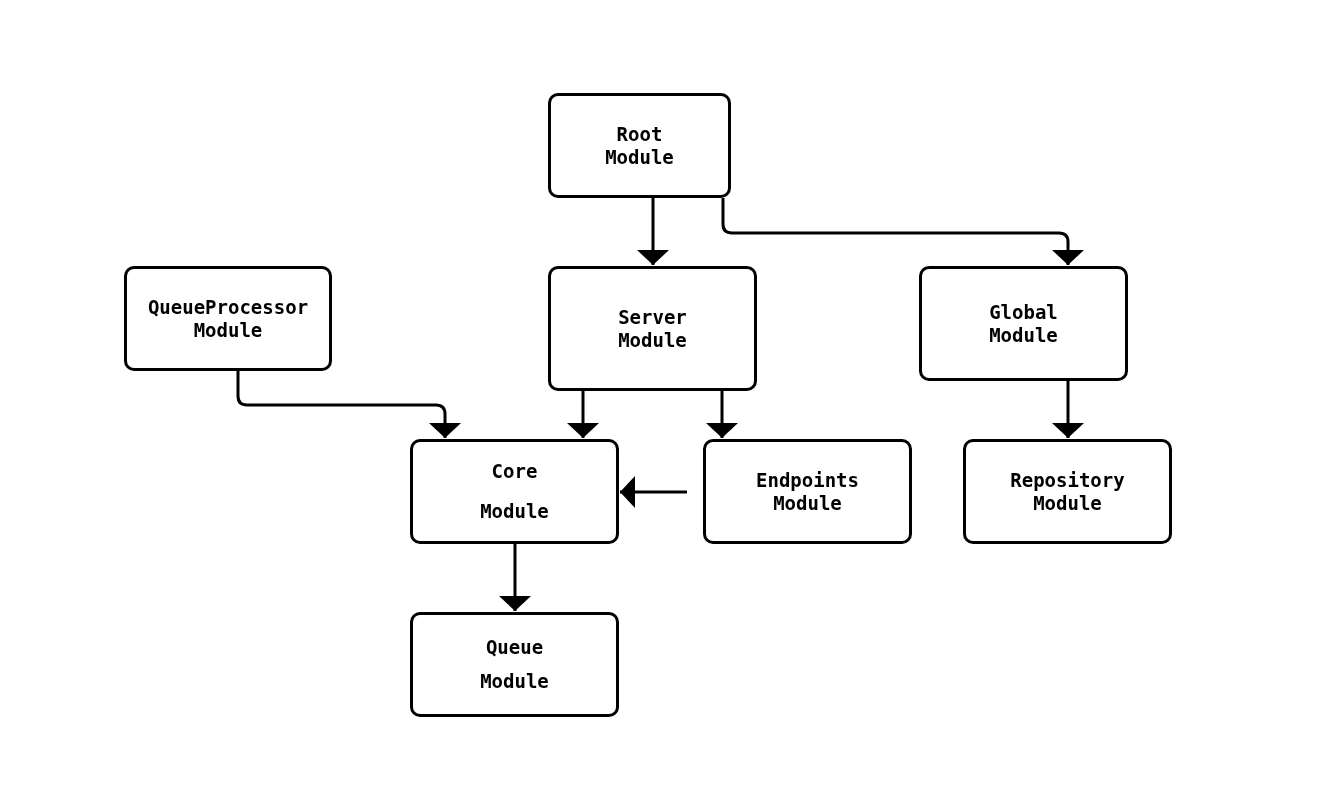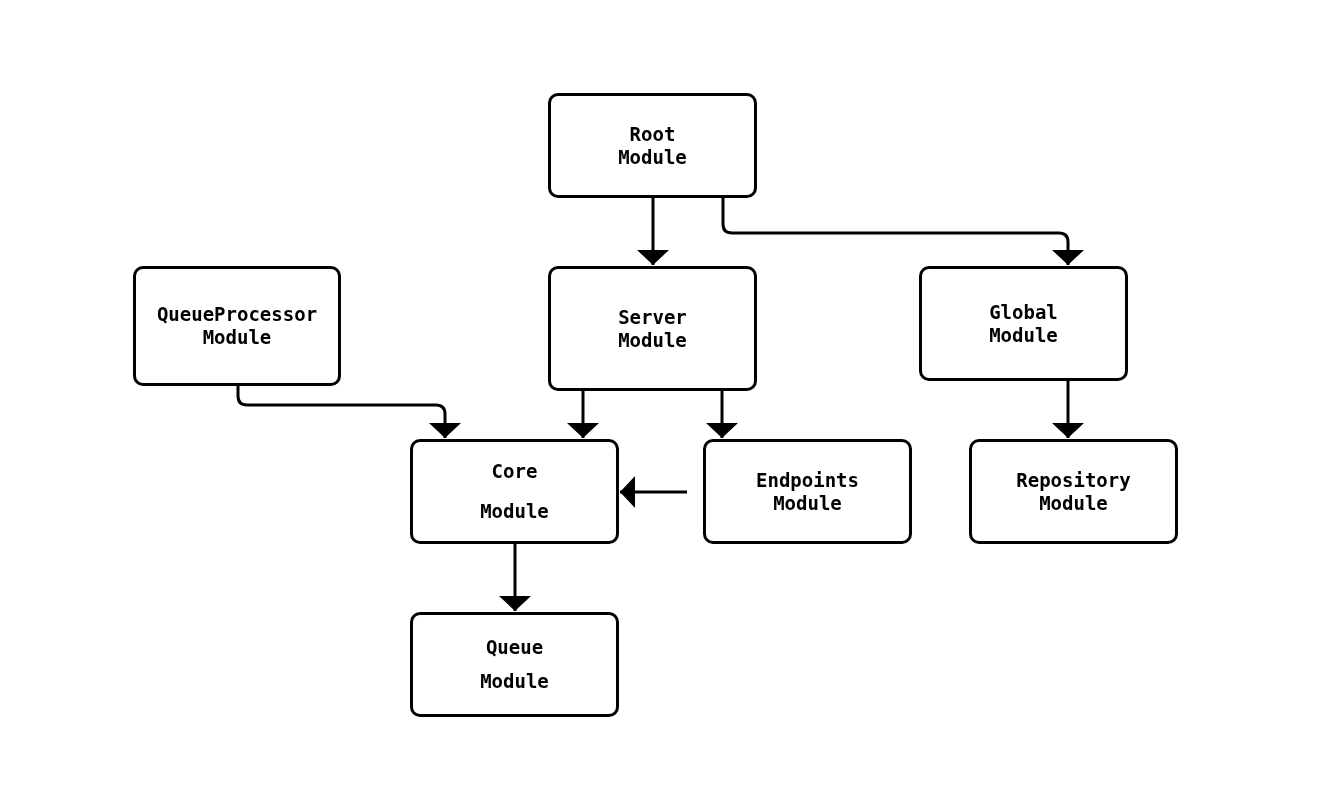--- a/index.html
+++ b/index.html
@@ -58,26 +58,26 @@
       <path d="M722 371 L722 438" fill="none" stroke="#000000" stroke-width="3"></path>
       <polygon points="722,438 706,423 738,423" fill="#000000"></polygon>
       <path d="M687 492 L620 492" fill="none" stroke="#000000" stroke-width="3"></path>
       <polygon points="620,492 635,476 635,508" fill="#000000"></polygon>
       <path d="M1068 371 L1068 438" fill="none" stroke="#000000" stroke-width="3"></path>
       <polygon points="1068,438 1052,423 1084,423" fill="#000000"></polygon>
       <path d="M515 544 L515 611" fill="none" stroke="#000000" stroke-width="3"></path>
       <polygon points="515,611 499,596 531,596" fill="#000000"></polygon>
     </svg>
 
-  <div class="node" id="node-root" style="left: 548px; top: 93px; width: 209px; height: 105px; align-items: center;">
+  <div class="node" id="node-root" style="left: 548px; top: 93px; width: 183px; height: 105px; align-items: center;">
     <span>Root</span>
     <span>Module</span>
   </div>
 
-  <div class="node" id="node-queueprocessor" style="left: 133px; top: 266px; width: 208px; height: 120px;">
+  <div class="node" id="node-queueprocessor" style="left: 124px; top: 266px; width: 208px; height: 105px;">
     <span>QueueProcessor</span>
     <span>Module</span>
   </div>
 
   <div class="node" id="node-server" style="left: 548px; top: 266px; width: 209px; height: 125px;">
     <span>Server</span>
     <span>Module</span>
   </div>
 
   <div class="node" id="node-global" style="left: 919px; top: 266px; width: 209px; height: 115px;">
@@ -88,21 +88,21 @@
   <div class="node" id="node-core" style="left: 410px; top: 439px; width: 209px; height: 105px; gap: 17px;">
     <span>Core</span>
     <span>Module</span>
   </div>
 
   <div class="node" id="node-endpoints" style="left: 703px; top: 439px; width: 209px; height: 105px;">
     <span>Endpoints</span>
     <span>Module</span>
   </div>
 
-  <div class="node" id="node-repository" style="left: 963px; top: 439px; width: 209px; height: 105px; margin-left: 6px;">
+  <div class="node" id="node-repository" style="left: 963px; top: 439px; width: 209px; height: 105px;">
     <span>Repository</span>
     <span>Module</span>
   </div>
 
   <div class="node" id="node-queue" style="left: 410px; top: 612px; width: 209px; height: 105px; gap: 11px;">
     <span>Queue</span>
     <span>Module</span>
   </div>
 </div>
 

